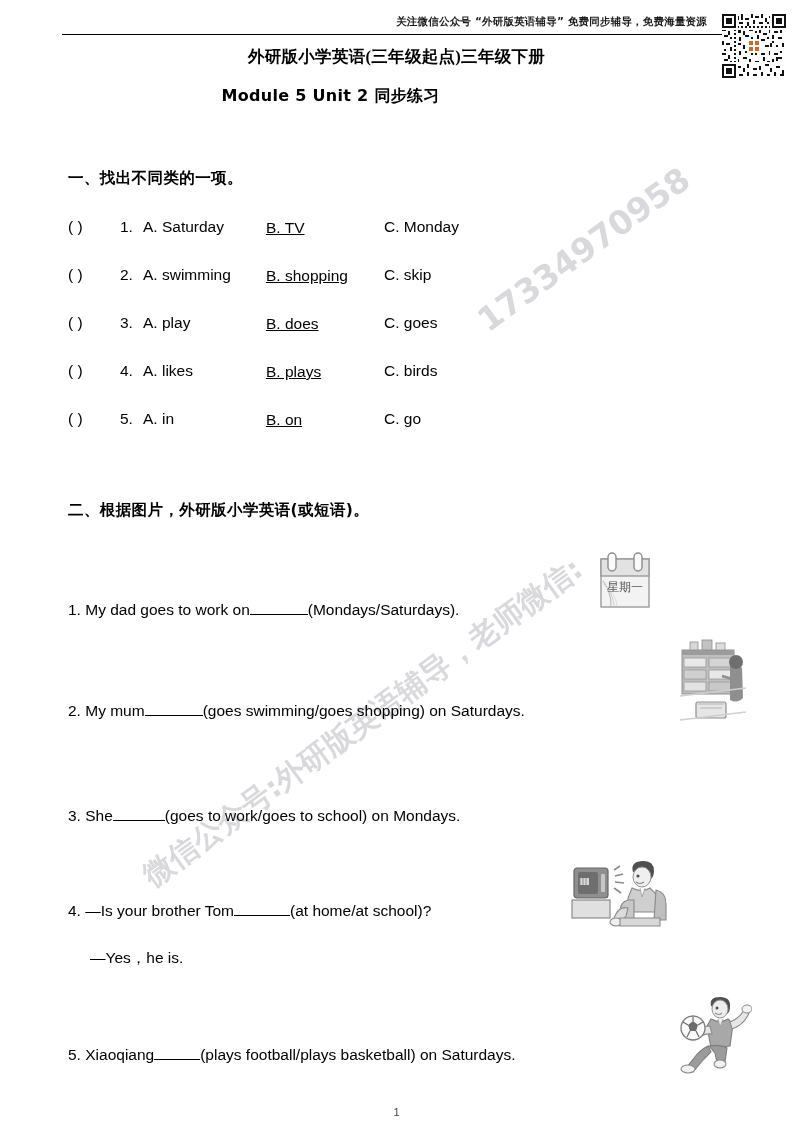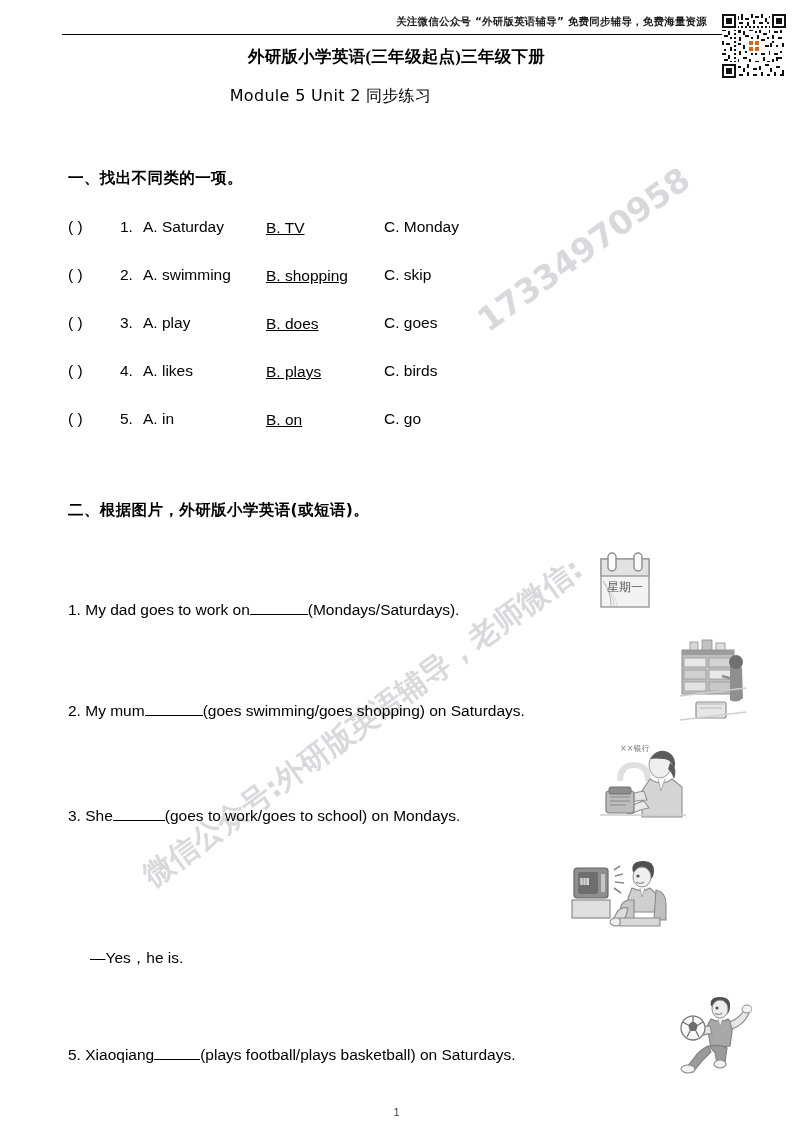--- a/index.html
+++ b/index.html
@@ -72,21 +72,21 @@
     font-family: Liberation Serif, serif;
     letter-spacing: 0.3px;
   }
   .doc-subtitle {
     position: absolute;
     top: 78px;
     left: 0;
     width: 661px;
     text-align: center;
     font-size: 16px;
-    font-weight: normal;
+    font-weight: bold;
     font-family: "DejaVu Sans", sans-serif;
     letter-spacing: 0.3px;
   }
 
   
   .section-heading {
     position: absolute;
     left: 68px;
     font-size: 15.5px;
     font-weight: bold;
@@ -414,38 +414,24 @@
       <path d="M44 40 l14 4" stroke="#8f8f8f" stroke-width="2.4" fill="none"></path>
       <rect x="18" y="66" width="30" height="16" rx="2" fill="#e6e6e6" stroke="#8e8e8e" stroke-width="1.2"></rect>
       <path d="M20 68 h26 M22 72 h22" stroke="#b5b5b5" stroke-width="1"></path>
       <path d="M2 60 l66 -8 M2 84 l66 -8" stroke="#cfcfcf" stroke-width="1.4" fill="none"></path>
     </svg>
   </div>
 
   <div class="fill-row" style="top:799px;">
     <span>3. She</span><span class="blank blank-w3"></span><span>(goes to work/goes to school) on Mondays.</span>
   </div>
-  <div class="clip" style="top:733px; left:600px;">
-    <svg width="86" height="80" viewBox="0 0 86 80">
-      <text x="20" y="10" font-family="DejaVu Sans, sans-serif" font-size="8" fill="#777">××银行</text>
-      <path d="M20 40 q0 -16 14 -16 q14 0 14 16" fill="none" stroke="#e0e0e0" stroke-width="6"></path>
-      <ellipse cx="60" cy="24" rx="11" ry="13" fill="#efefef" stroke="#9b9b9b" stroke-width="1"></ellipse>
-      <path d="M50 18 q10 -14 22 -4 q5 6 2 14 q-2 -9 -10 -10 q-9 -1 -14 0z" fill="#5c5c5c"></path>
-      <path d="M70 22 q8 4 4 16 q-3 -8 -6 -10z" fill="#5c5c5c"></path>
-      <path d="M50 38 q12 8 22 0 l10 8 v30 h-40 v-26 z" fill="#d5d5d5" stroke="#8f8f8f" stroke-width="1.1"></path>
-      <path d="M58 38 l3 12 l4 -12" fill="#fbfbfb" stroke="#9b9b9b" stroke-width="0.8"></path>
-      <path d="M44 50 q-14 2 -22 8 q-2 4 3 5 q12 -4 22 -4 z" fill="#e4e4e4" stroke="#8f8f8f" stroke-width="1.1"></path>
-      <path d="M44 60 q-12 3 -18 9 q0 4 5 4 q10 -5 18 -6 z" fill="#e9e9e9" stroke="#8f8f8f" stroke-width="1.1"></path>
-      <rect x="6" y="50" width="28" height="22" rx="3" fill="#bdbdbd" stroke="#7e7e7e" stroke-width="1.2"></rect>
-      <rect x="9" y="46" width="22" height="7" rx="2" fill="#8d8d8d" stroke="#6f6f6f" stroke-width="1"></rect>
-      <path d="M10 56 h20 M10 60 h20 M10 64 h16" stroke="#8a8a8a" stroke-width="1.2"></path>
-      <path d="M0 74 h86" stroke="#cecece" stroke-width="1.6"></path>
-    </svg>
-  </div>
-
+
+  <div class="fill-row" style="top:894px;">
+    <span>4.  —Is your brother Tom</span><span class="blank blank-w4"></span><span>(at home/at school)?</span>
+  </div>
   <div class="sub-line" style="top:940px;">—Yes，he is.</div>
   <div class="clip" style="top:852px; left:570px;">
     <svg width="104" height="72" viewBox="0 0 104 72">
       <rect x="4" y="8" width="34" height="30" rx="3" fill="#8f8f8f" stroke="#676767" stroke-width="1.2"></rect>
       <rect x="8" y="12" width="20" height="22" rx="2" fill="#6e6e6e"></rect>
       <rect x="10" y="18" width="9" height="7" fill="#d8d8d8"></rect>
       <path d="M10 18 v7 M13 18 v7 M16 18 v7" stroke="#8f8f8f" stroke-width="1"></path>
       <rect x="31" y="14" width="4" height="18" rx="1" fill="#c6c6c6"></rect>
       <rect x="2" y="40" width="38" height="18" fill="#e0e0e0" stroke="#8a8a8a" stroke-width="1.2"></rect>
       <path d="M44 10 l6 -4 M45 16 l8 -2 M45 22 l9 1 M44 28 l7 5" stroke="#8b8b8b" stroke-width="1.6" fill="none"></path>

